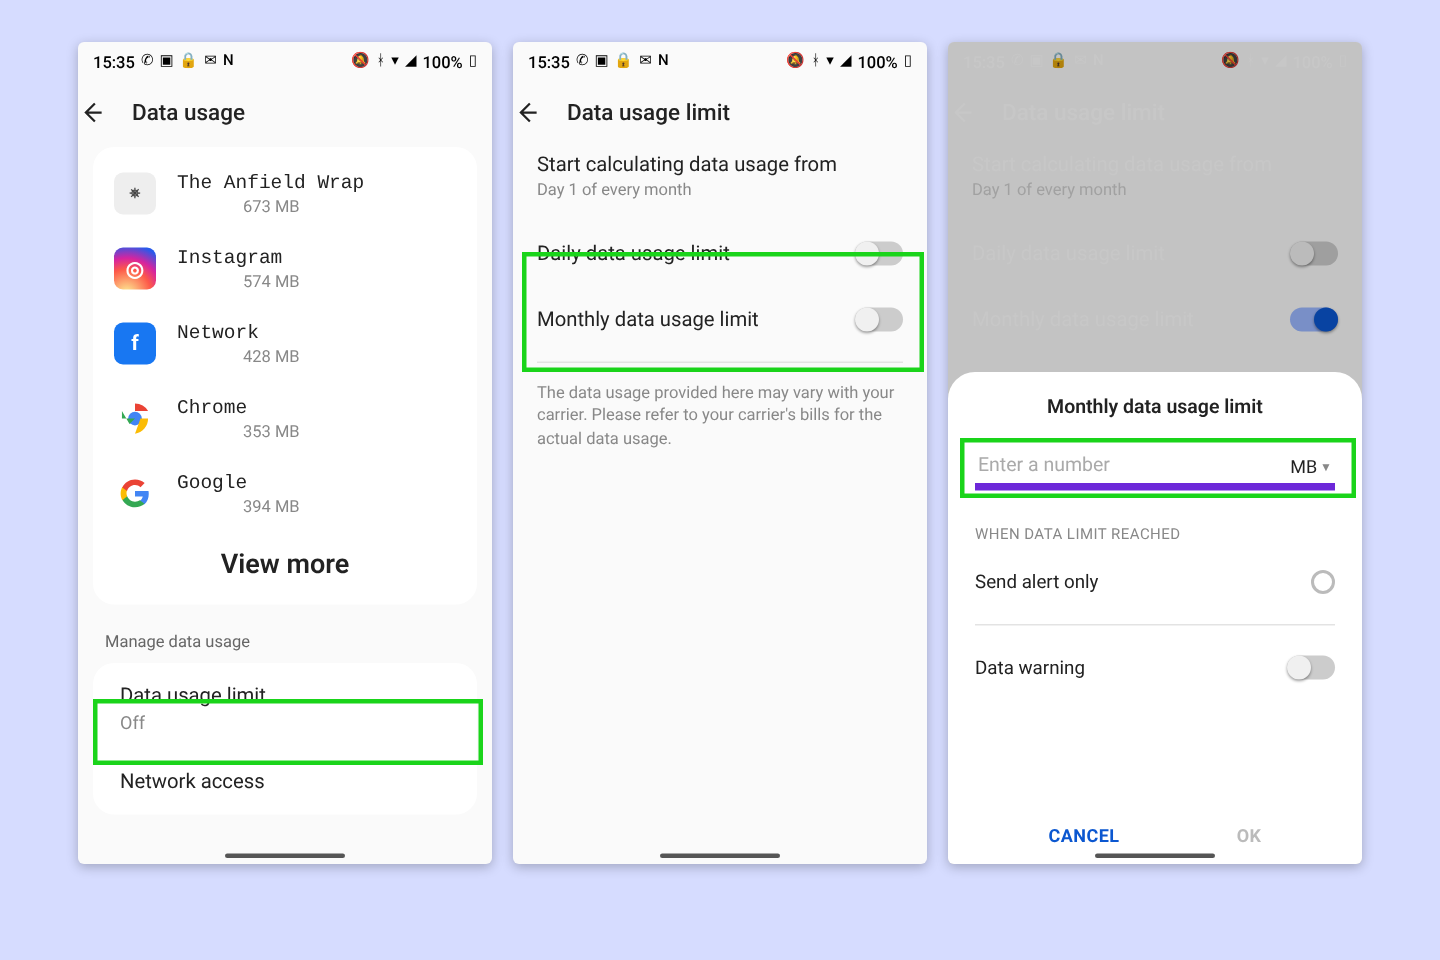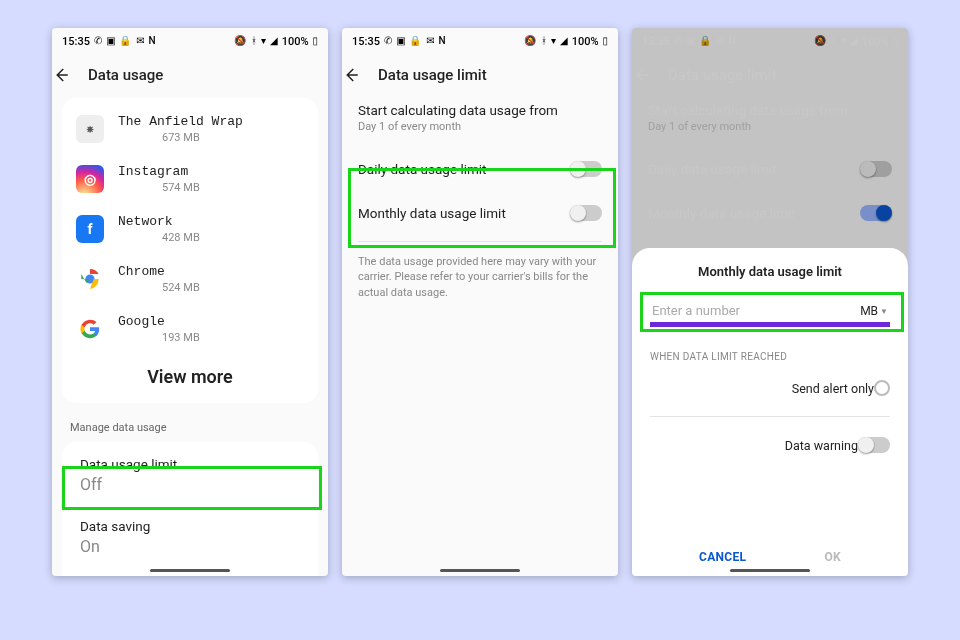--- a/index.html
+++ b/index.html
@@ -16,21 +16,21 @@
   .card { background: #fff; border-radius: 14px; margin: 0 10px; padding: 6px 0; }
   .app-row { display: flex; align-items: center; gap: 14px; padding: 10px 14px; }
   .app-icon { width: 28px; height: 28px; border-radius: 6px; display:flex; align-items:center; justify-content:center; font-size:14px; font-weight:700; color:#fff; }
   .app-meta { display:flex; flex-direction:column; }
   .app-name { font-size: 13px; color:#222;font-family:Liberation Mono, monospace; }
   .app-size { font-size: 11px; color:#888; margin-top:2px;margin-left:44px; }
   .view-more { text-align:center; font-size:18px; font-weight:600; padding:12px 0 10px; color:#222;}
   .section-label { font-size: 11px; color:#666; padding: 18px 18px 8px; }
   .setting-row { padding: 12px 18px; }
   .setting-title { font-size: 13.5px; color:#222; }
-  .setting-sub { font-size: 16px; color:#888; margin-top:3px; }
+  .setting-sub { font-size: 12px; color:#888; margin-top:3px; }
   .highlight { border: 3px solid #1ad41a; position:absolute; pointer-events:none; }
   .nav-pill { position:absolute; bottom:4px; left:50%; transform:translateX(-50%); width:80px; height:3px; background:#555; border-radius:2px; }
 
   
   .sec-head { padding: 4px 16px 2px; font-size:13.5px; color:#222; }
   .sec-sub { padding: 0 16px 14px; font-size:11px; color:#888; }
   .toggle-row { display:flex; align-items:center; justify-content:space-between; padding: 14px 16px; }
   .toggle-label { font-size:13.5px; color:#222; }
   .switch { position:relative; width:32px; height:16px; border-radius:10px; background:#ccc; }
   .switch .knob { position:absolute; width:16px; height:16px; border-radius:50%; background:#f0f0f0; box-shadow:0 1px 2px rgba(0,0,0,0.4); top:0; left:0; }
@@ -40,21 +40,21 @@
   .disclaimer { font-size:11px; color:#888; padding: 6px 16px; line-height:1.4; }
 
   
   .dim { position:absolute; inset:0; background:rgba(0,0,0,0.22); }
   .sheet { position:absolute; left:0; right:0; bottom:0; top:220px; background:#fff; border-top-left-radius:18px; border-top-right-radius:18px; padding-top:16px; }
   .sheet-title { text-align:center; font-size:13px; font-weight:600; color:#222; padding-bottom:12px; }
   .input-row { display:flex; align-items:flex-end; gap:8px; margin: 6px 18px 4px; border-bottom:5px solid #6d28d9; padding:6px 2px 4px; }
   .input-field { flex:1; font-size:13px; color:#aaa; }
   .unit-dd { font-size:12px; color:#222; display:flex; align-items:center; gap:2px; }
   .caption { font-size:10px; color:#888; letter-spacing:0.3px; padding: 20px 18px 6px; }
-  .radio-row { display:flex; align-items:center; justify-content:flex-end; padding:12px 18px;text-decoration:underline; }
+  .radio-row { display:flex; align-items:center; justify-content:space-between; padding:12px 18px;text-decoration:underline; }
   .radio-label { font-size:12.5px; color:#222; }
   .radio { width:16px; height:16px; border-radius:50%; border:2px solid #bbb; position:relative; }
   .radio.checked { border-color:#0b57d0; }
   .radio.checked::after { content:""; position:absolute; inset:2px; border-radius:50%; background:#0b57d0; }
   .sheet .divider { margin: 8px 18px; }
   .sheet-actions { position:absolute; left:0; right:0; bottom:12px; display:flex; justify-content:space-around; padding:0 28px; }
   .sheet-btn { font-size:12px; font-weight:700; letter-spacing:0.3px; }
   .btn-cancel { color:#0b57d0; }
   .btn-ok { color:#bbb; }
 
@@ -134,48 +134,44 @@
             <svg width="22" height="22" viewBox="0 0 24 24">
               <circle cx="12" cy="12" r="11" fill="#fff"></circle>
               <circle cx="12" cy="12" r="5" fill="#4285f4"></circle>
               <path d="M12 1a11 11 0 0 1 9.5 5.5H12V1z" fill="#ea4335"></path>
               <path d="M2.5 6.5 8 16l4-4H2.5z" fill="#34a853"></path>
               <path d="M12 23 16 12h5.5A11 11 0 0 1 12 23z" fill="#fbbc05"></path>
             </svg>
           </div>
         <div class="app-meta">
             <span class="app-name">Chrome</span>
-            <span class="app-size">524 MB</span>
+            <span class="app-size">353 MB</span>
           </div>
       </div>
       <div class="app-row">
         <div class="app-icon ic-google">
             <svg width="20" height="20" viewBox="0 0 24 24">
               <path fill="#4285F4" d="M23 12.3c0-.8-.1-1.5-.2-2.3H12v4.3h6.2c-.3 1.4-1.1 2.6-2.3 3.4v2.8h3.7C21.8 18.5 23 15.7 23 12.3z"></path>
               <path fill="#34A853" d="M12 23c3.1 0 5.7-1 7.6-2.8l-3.7-2.8c-1 .7-2.4 1.1-3.9 1.1-3 0-5.5-2-6.4-4.7H1.8v2.9C3.7 20.4 7.5 23 12 23z"></path>
               <path fill="#FBBC05" d="M5.6 13.8c-.2-.7-.4-1.4-.4-2.1s.1-1.5.4-2.1V6.7H1.8C1 8.3.5 10.1.5 12s.5 3.7 1.3 5.3l3.8-2.9z"></path>
               <path fill="#EA4335" d="M12 5.2c1.7 0 3.2.6 4.4 1.7l3.3-3.3C17.7 1.8 15.1.8 12 .8 7.5.8 3.7 3.4 1.8 7.1l3.8 2.9C6.5 7.2 9 5.2 12 5.2z"></path>
             </svg>
           </div>
         <div class="app-meta">
             <span class="app-name">Google</span>
-            <span class="app-size">193 MB</span>
+            <span class="app-size">394 MB</span>
           </div>
       </div>
       <div class="view-more">View more</div>
     </div>
     <div class="section-label">Manage data usage</div>
     <div class="card" style="padding:2px 0;">
       <div class="setting-row">
         <div class="setting-title">Data usage limit</div>
         <div class="setting-sub">Off</div>
-      </div>
-      <div class="setting-row">
-        <div class="setting-title">Data saving</div>
-        <div class="setting-sub">On</div>
       </div>
       <div class="setting-row">
         <div class="setting-title">Network access</div>
       </div>
     </div>
     <div class="highlight" style="top:438px; left:10px; width:260px; height:44px;"></div>
     <div class="nav-pill"></div>
   </div>
 
   <div class="phone p2">

